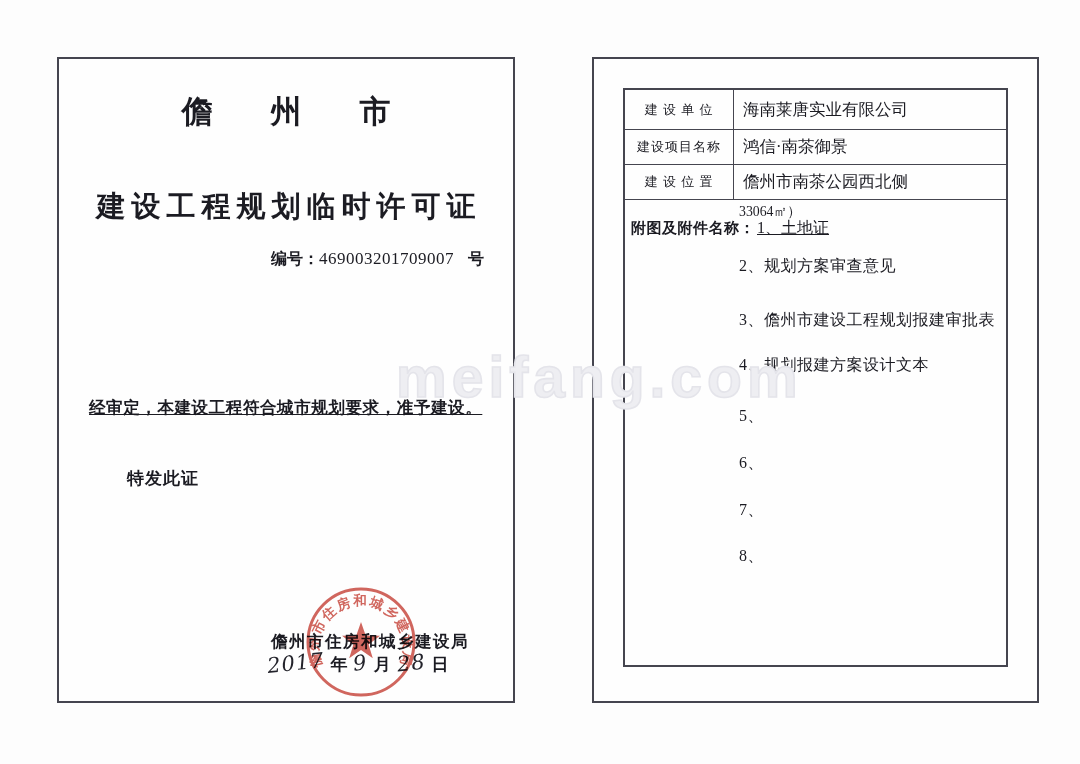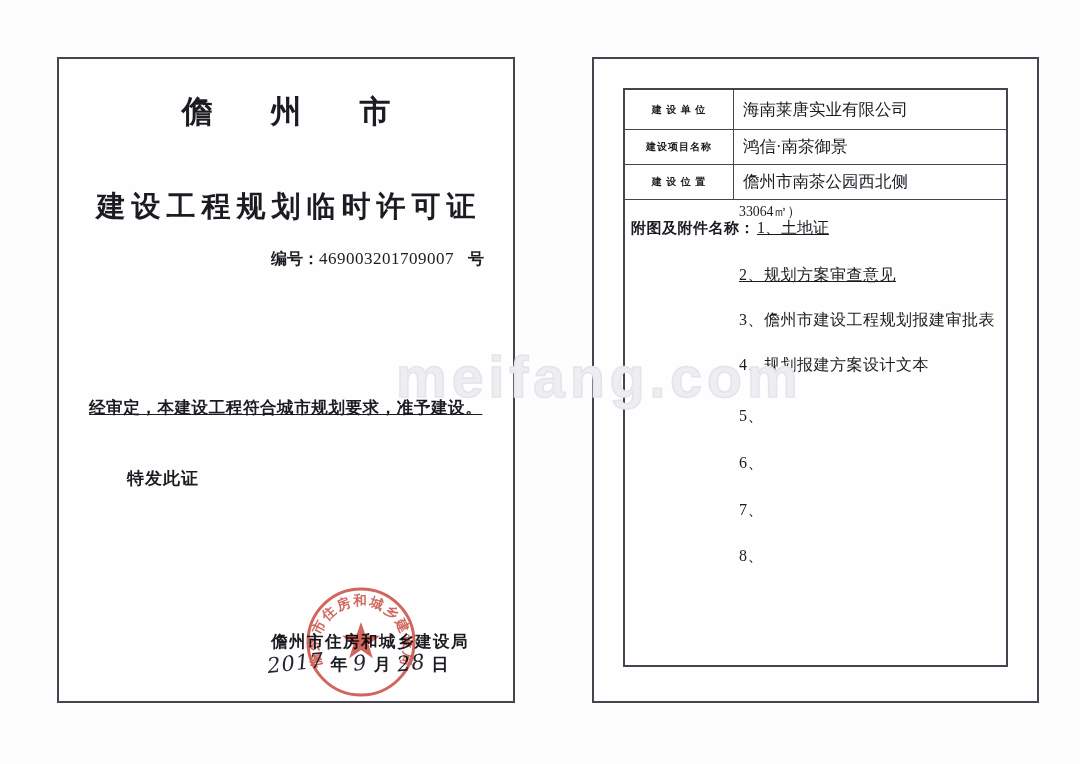--- a/index.html
+++ b/index.html
@@ -57,32 +57,32 @@
 
   
   .info-table{
     position:absolute;left:29px;top:29px;width:385px;height:579px;
     border:2px solid #45454f;box-sizing:border-box;
   }
   .trow{display:flex;border-bottom:1.5px solid #45454f;box-sizing:border-box;}
   .trow .cell{box-sizing:border-box;display:flex;align-items:center;}
   .trow .lab{
     width:109px;border-right:1.5px solid #45454f;justify-content:center;
-    font-weight:bold;font-size:10px;letter-spacing:1px;text-align:center;
+    font-weight:normal;font-size:13px;letter-spacing:1px;text-align:center;
   }
   .trow .val{flex:1;padding-left:9px;font-size:16.5px;}
   .r1{height:40px;} .r2{height:35px;} .r3{height:35px;} .r4{height:40px;}
   .r4 .val{font-size:13.8px;line-height:18px;display:block;padding-top:2px;letter-spacing:0;}
   .attach-section{position:relative;height:427px;}
   .scale-overflow{position:absolute;left:114px;top:3px;font-size:13.8px;}
   .attach-label-row{position:absolute;left:6px;top:18px;font-size:15px;}
   .attach-label{font-weight:bold;letter-spacing:0.5px;}
   .attach-first{font-size:16px;margin-left:2px;text-decoration:underline;}
   .attach-item{position:absolute;left:114px;font-size:16px;letter-spacing:0.5px;}
-  .ai-1{top:65px;text-decoration:underline;} .ai-2{top:110px;} .ai-3{top:155px;}
+  .ai-1{top:56px;} .ai-2{top:110px;} .ai-3{top:155px;}
   .ai-4{top:206px;} .ai-5{top:253px;} .ai-6{top:300px;} .ai-7{top:346px;}
 
   
   .watermark{
     position:absolute;left:396px;top:344px;z-index:10;pointer-events:none;
     font-family:"Liberation Sans","DejaVu Sans",sans-serif;
     font-size:57px;font-weight:bold;letter-spacing:5px;
     color:rgba(255,255,255,0.05);
     -webkit-text-stroke:1.6px #e4e4ea;
     text-shadow:0 0 0 #eeeef2;

